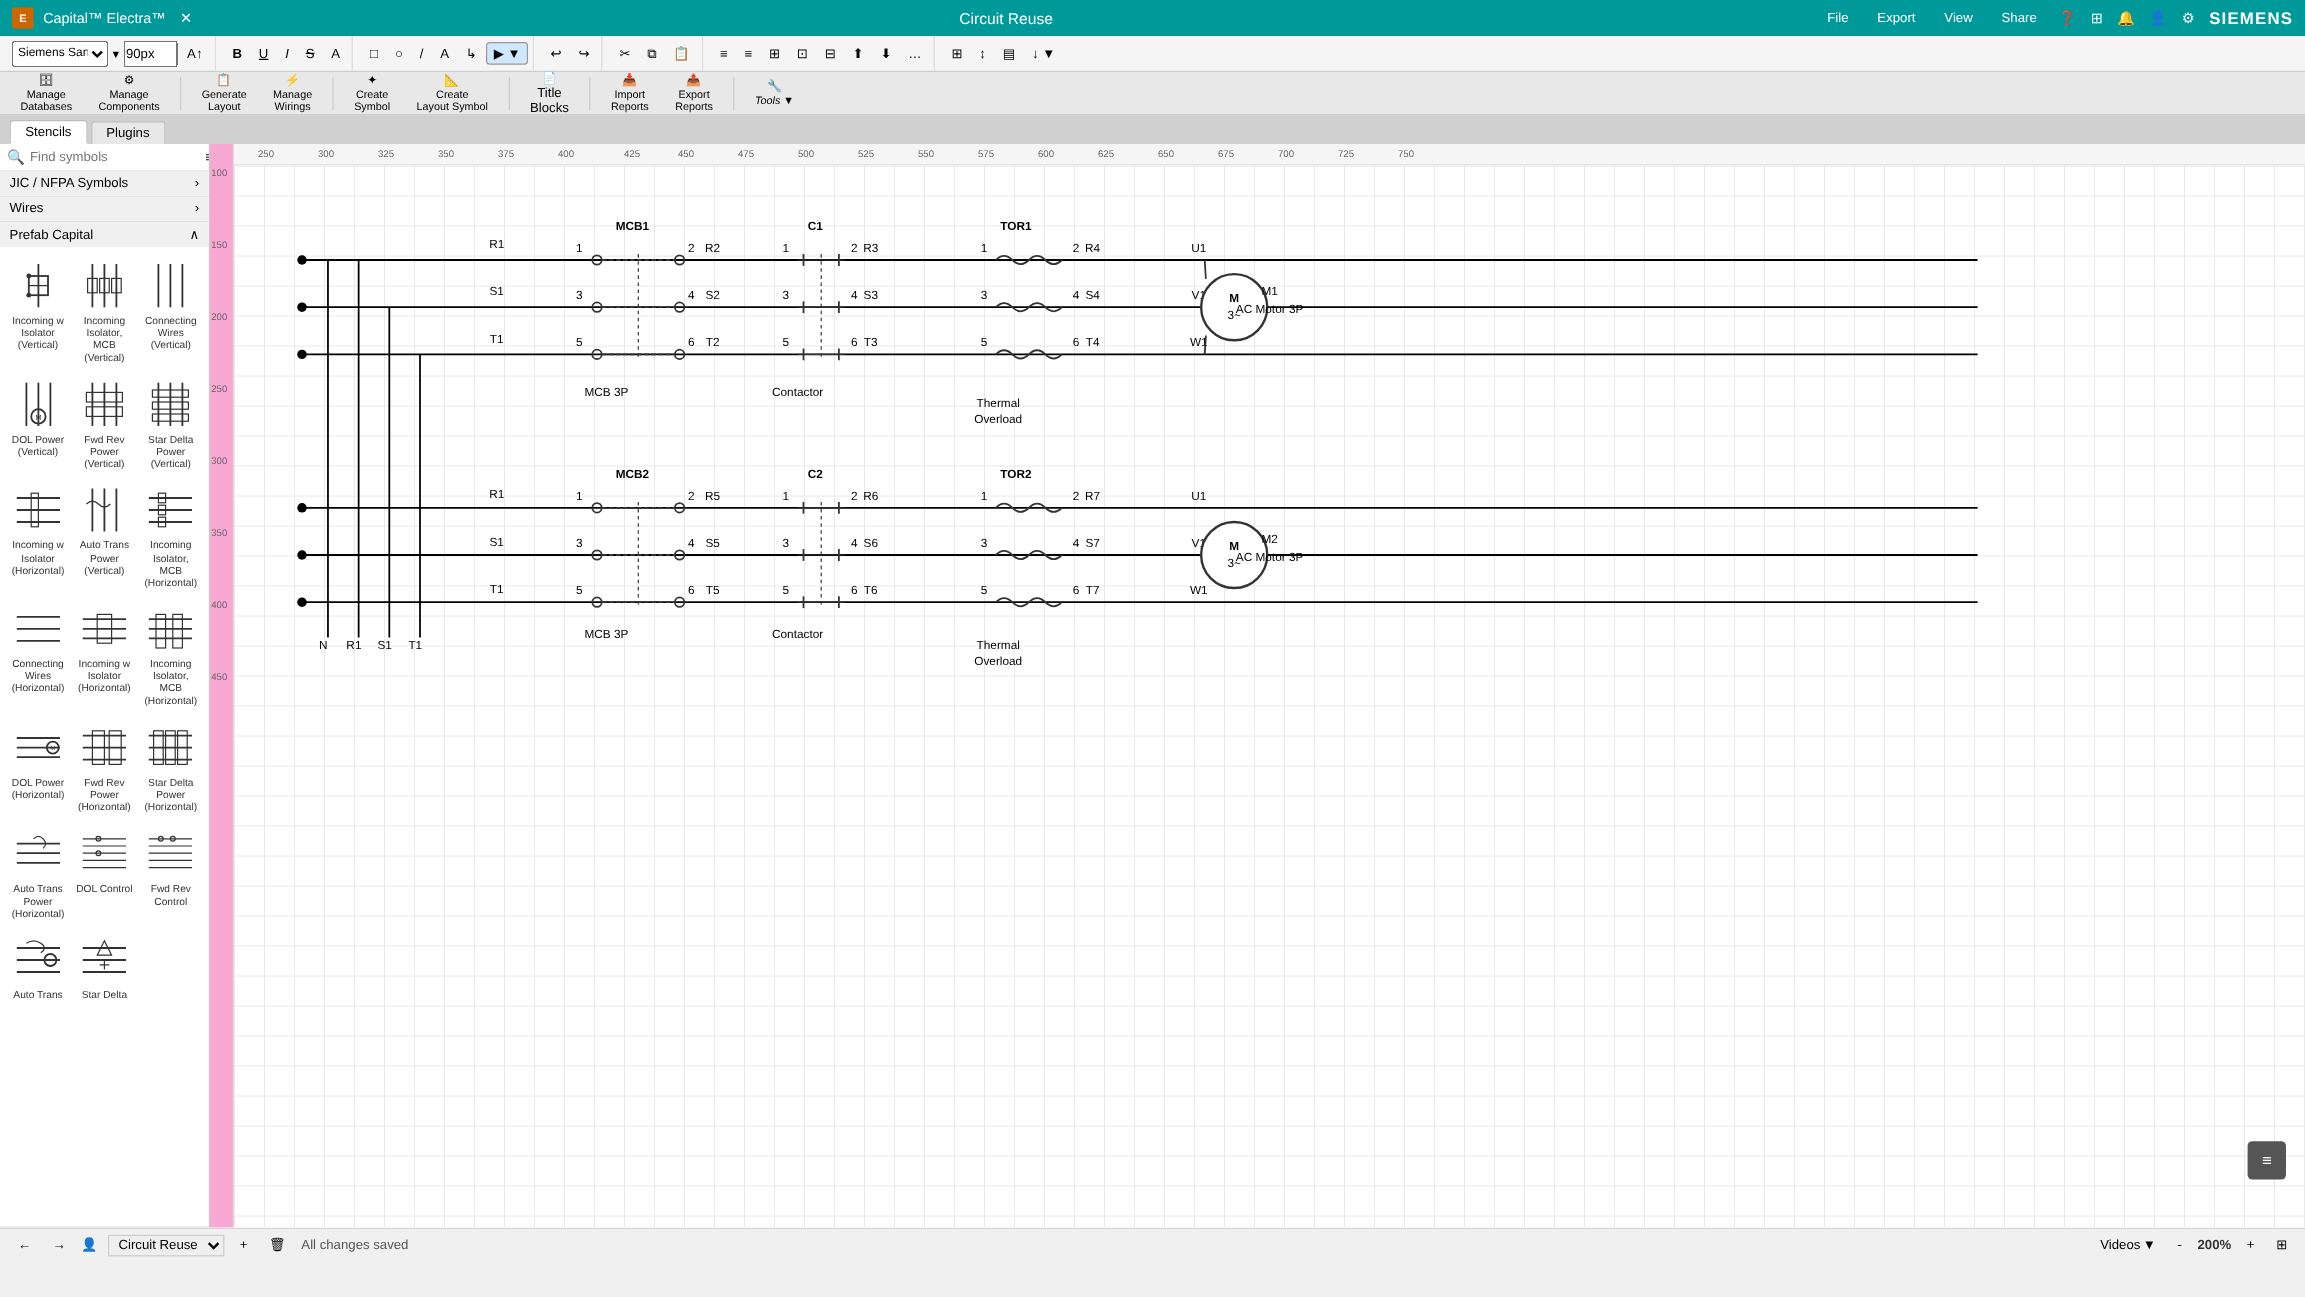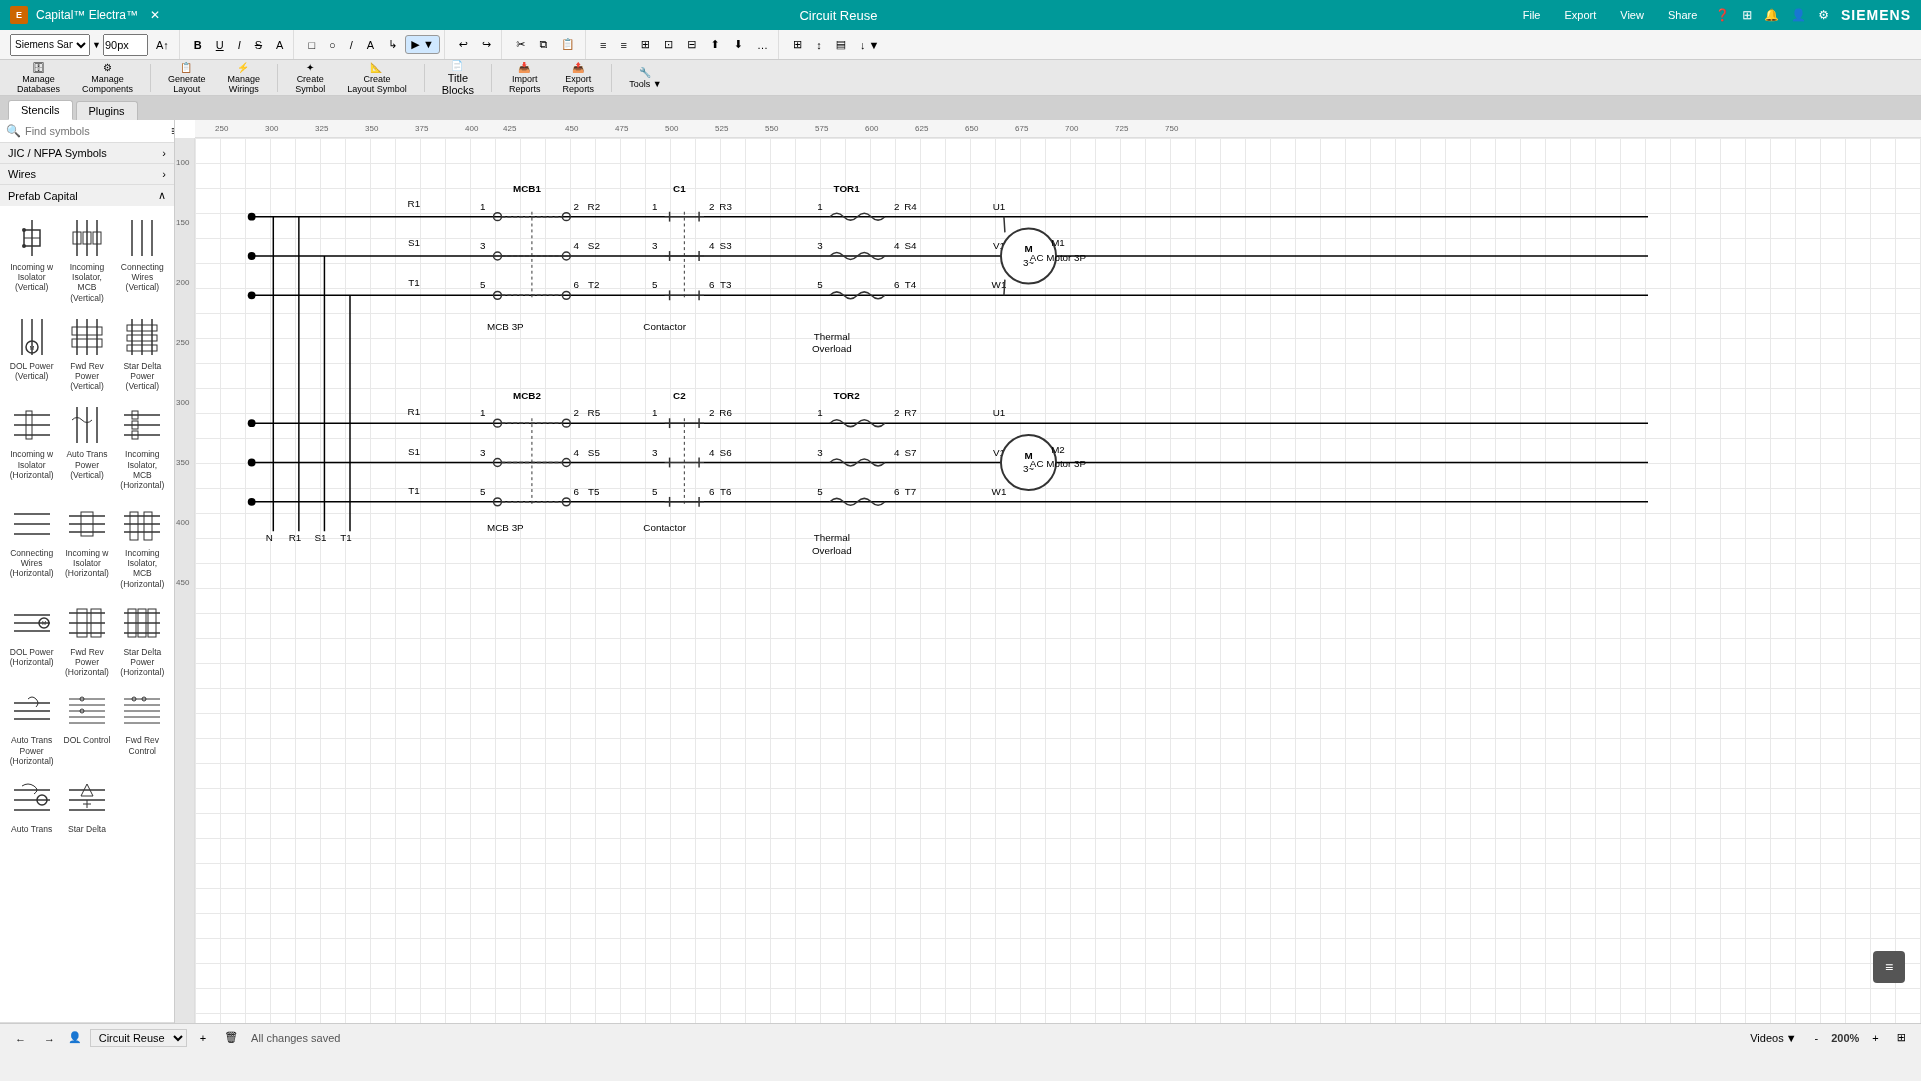--- a/index.html
+++ b/index.html
@@ -201,24 +201,24 @@
       position: absolute;
       top: 0; left: 20px; right: 0;
       display: flex;
       align-items: center;
       font-size: 9px;
       color: #666;
       overflow: hidden;
     }
     #ruler-v {
       width: 20px;
-      background: #e5e5e5;
+      background: #f9a8d4;
       border-right: 1px solid #ddd;
       position: absolute;
-      top: 18px; left: 0; bottom: 0;
+      top: 0; left: 0; bottom: 0;
       font-size: 8px;
       color: #666;
       overflow: hidden;
     }
     #canvas-content {
       position: absolute;
       top: 18px; left: 20px; right: 0; bottom: 0;
       background: white;
       overflow: hidden;
     }
@@ -414,21 +414,21 @@
     <span>📥</span>
     <span style="font-size:9px; text-align:center;">Import<br>Reports</span>
   </button>
   <button class="cmd-btn">
     <span>📤</span>
     <span style="font-size:9px; text-align:center;">Export<br>Reports</span>
   </button>
   <div class="cmd-divider"></div>
   <button class="cmd-btn">
     <span>🔧</span>
-    <span style="font-size:9px;">Tools ▼</span>
+    <span style="font-size:9px;font-style:italic;">Tools ▼</span>
   </button>
 </div>
 
 <div id="tab-bar">
   <div class="tab active">Stencils</div>
   <div class="tab">Plugins</div>
 </div>
 
 <div id="main-layout">
 
@@ -719,21 +719,21 @@
 
   <div id="canvas-area">
 
     <div id="ruler-h">
       <span style="position:absolute; left:20px; font-size:8px;">250</span>
       <span style="position:absolute; left:70px; font-size:8px;">300</span>
       <span style="position:absolute; left:120px; font-size:8px;">325</span>
       <span style="position:absolute; left:170px; font-size:8px;">350</span>
       <span style="position:absolute; left:220px; font-size:8px;">375</span>
       <span style="position:absolute; left:270px; font-size:8px;">400</span>
-      <span style="position:absolute; left:308px; font-size:8px;">425</span>
+      <span style="position:absolute; left:325px; font-size:8px;">425</span>
       <span style="position:absolute; left:370px; font-size:8px;">450</span>
       <span style="position:absolute; left:420px; font-size:8px;">475</span>
       <span style="position:absolute; left:470px; font-size:8px;">500</span>
       <span style="position:absolute; left:520px; font-size:8px;">525</span>
       <span style="position:absolute; left:570px; font-size:8px;">550</span>
       <span style="position:absolute; left:620px; font-size:8px;">575</span>
       <span style="position:absolute; left:670px; font-size:8px;">600</span>
       <span style="position:absolute; left:720px; font-size:8px;">625</span>
       <span style="position:absolute; left:770px; font-size:8px;">650</span>
       <span style="position:absolute; left:820px; font-size:8px;">675</span>

